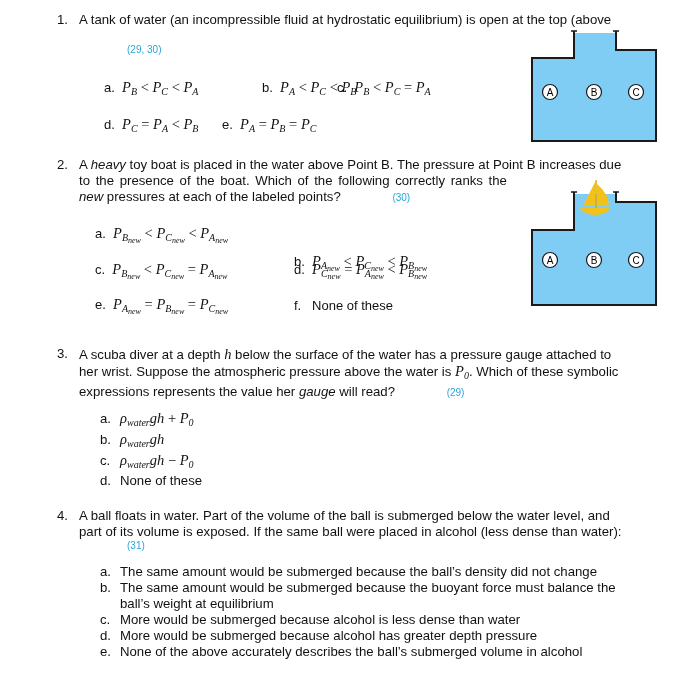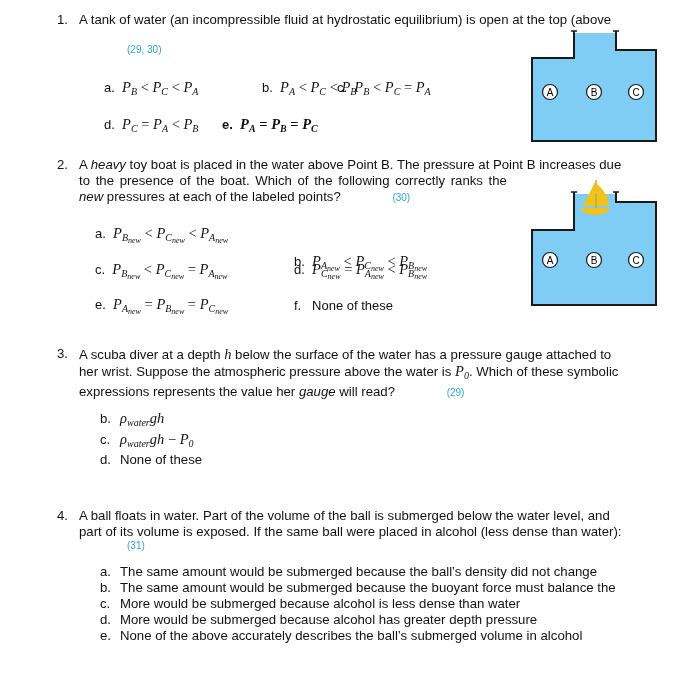--- a/index.html
+++ b/index.html
@@ -38,21 +38,21 @@
     <span class="m"><span>P</span><sub>A</sub><span class="up"> &lt; </span><span>P</span><sub>C</sub><span class="up"> &lt; </span><span>P</span><sub>B</sub></span>
   </div>
   <div class="opt" style="left:337px; top:79px;">
     <span>c.</span>&nbsp;
     <span class="m"><span>P</span><sub>B</sub><span class="up"> &lt; </span><span>P</span><sub>C</sub><span class="up"> = </span><span>P</span><sub>A</sub></span>
   </div>
   <div class="opt" style="left:104px; top:116px;">
     <span>d.</span>&nbsp;
     <span class="m"><span>P</span><sub>C</sub><span class="up"> = </span><span>P</span><sub>A</sub><span class="up"> &lt; </span><span>P</span><sub>B</sub></span>
   </div>
-  <div class="opt" style="left:222px; top:116px;font-weight:bold;">
+  <div class="opt" style="left:222px; top:116px;">
     <span>e.</span>&nbsp;
     <span class="m"><span>P</span><sub>A</sub><span class="up"> = </span><span>P</span><sub>B</sub><span class="up"> = </span><span>P</span><sub>C</sub></span>
   </div>
 
   <svg class="abs" style="left:525px; top:28px;" width="140" height="115">
     <polygon points="7,30 7,113 131,113 131,23 90,23 90,5 50,5 50,30" fill="#7fcdf5"></polygon>
     <polyline points="49,3 49,30 7,30 7,113 131,113 131,22 91,22 91,3" fill="none" stroke="#1a1a1a" stroke-width="2"></polyline>
     <line x1="46" y1="3" x2="52" y2="3" stroke="#1a1a1a" stroke-width="1.5"></line>
     <line x1="88" y1="3" x2="94" y2="3" stroke="#1a1a1a" stroke-width="1.5"></line>
     <g>
@@ -131,34 +131,36 @@
 
 <div>
   <span class="qnum" style="left:57px; top:346px;">3.</span>
   <div class="abs qtext" style="left:79px; top:346px; width:570px;">
     <div><span>A scuba diver at a depth </span><span class="m">h</span><span> below the surface of the water has a pressure gauge attached to</span></div>
     <div><span>her wrist. Suppose the atmospheric pressure above the water is </span><span class="m"><span>P</span><sub>0</sub></span><span>. Which of these symbolic</span></div>
     <div><span>expressions represents the value her </span><em>gauge</em><span> will read?</span> <span class="ref">(29)</span></div>
   </div>
 
   <div class="lst" style="left:100px; top:410px;">
+    <div><span class="lbl">a.</span><span class="m"><span>ρ</span><sub>water</sub><span>gh</span><span class="up"> + </span><span>P</span><sub>0</sub></span></div>
     <div><span class="lbl">b.</span><span class="m"><span>ρ</span><sub>water</sub><span>gh</span></span></div>
     <div><span class="lbl">c.</span><span class="m"><span>ρ</span><sub>water</sub><span>gh</span><span class="up"> − </span><span>P</span><sub>0</sub></span></div>
     <div><span class="lbl">d.</span><span>None of these</span></div>
   </div>
 </div>
 
 <div>
   <span class="qnum" style="left:57px; top:508px;">4.</span>
   <div class="abs qtext" style="left:79px; top:508px; width:575px;">
     <div>A ball floats in water. Part of the volume of the ball is submerged below the water level, and</div>
     <div>part of its volume is exposed. If the same ball were placed in alcohol (less dense than water):</div>
   </div>
   <div class="abs ref" style="left:79px; top:540px;text-align:right;">(31)</div>
 
   <div class="lst" style="left:100px; top:564px;">
     <div><span class="lbl">a.</span><span>The same amount would be submerged because the ball’s density did not change</span></div>
     <div><span class="lbl">b.</span><span>The same amount would be submerged because the buoyant force must balance the</span></div>
+    <div><span class="lbl"></span><span>ball’s weight at equilibrium</span></div>
     <div><span class="lbl">c.</span><span>More would be submerged because alcohol is less dense than water</span></div>
     <div><span class="lbl">d.</span><span>More would be submerged because alcohol has greater depth pressure</span></div>
     <div><span class="lbl">e.</span><span>None of the above accurately describes the ball’s submerged volume in alcohol</span></div>
   </div>
 </div>
 
 </body></html>

